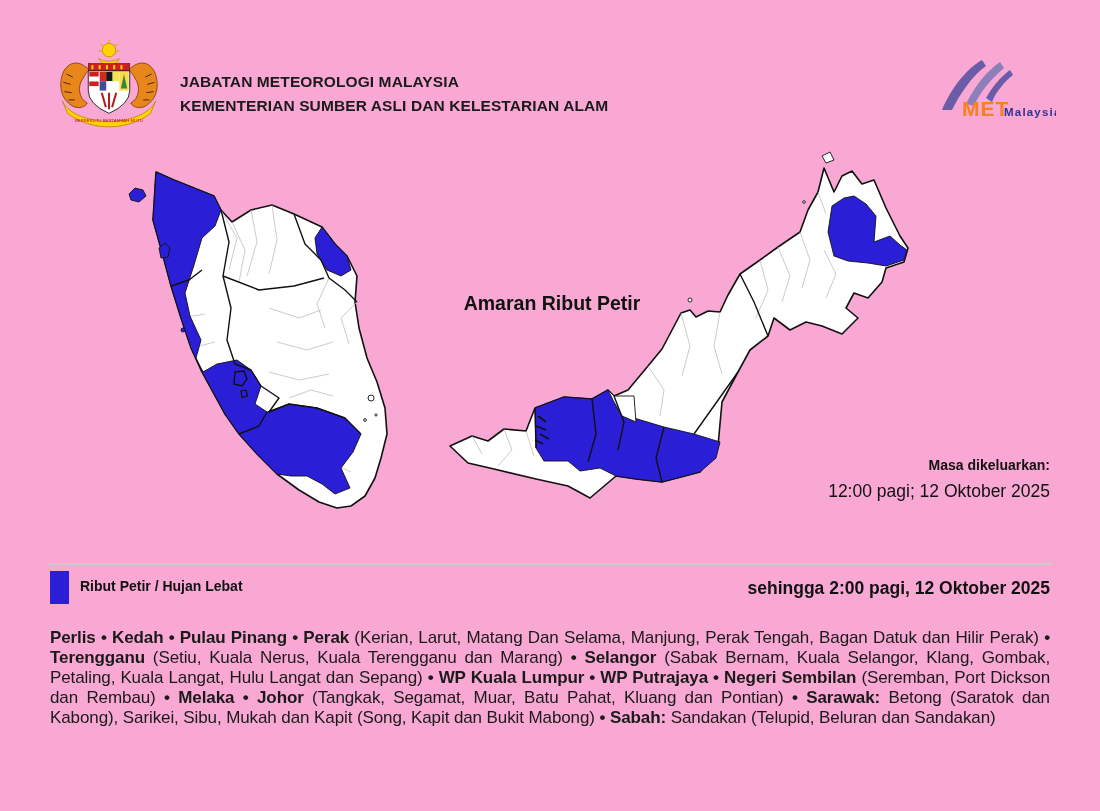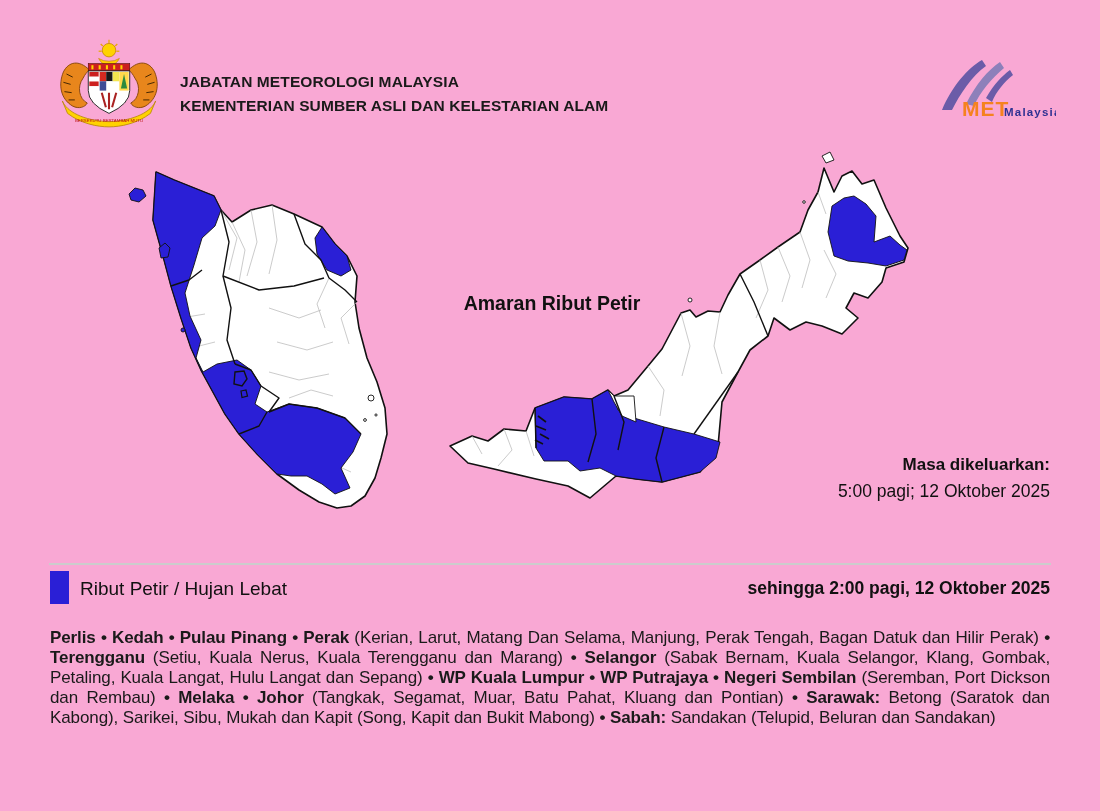--- a/index.html
+++ b/index.html
@@ -11,26 +11,26 @@
   .coat{position:absolute;left:52px;top:38px;width:114px;height:100px;}
   .hdr-text{position:absolute;left:180px;top:70px;line-height:24px;}
   .hdr-line{font-weight:bold;font-size:15.5px;color:#1a1a1a;letter-spacing:0.1px;}
   .met{position:absolute;left:928px;top:52px;width:128px;height:80px;}
   
   .map-pen{position:absolute;left:118px;top:158px;width:322px;height:365px;}
   .map-bor{position:absolute;left:438px;top:150px;width:480px;height:362px;}
   .map-title{position:absolute;left:418px;top:246px;width:268px;text-align:center;
     font-size:19.5px;font-weight:bold;color:#111;margin-top:46px;}
   .issued{position:absolute;right:50px;top:452px;text-align:right;line-height:26px;}
-  .issued .lbl{font-weight:bold;font-size:17px;}
+  .issued .lbl{font-weight:bold;font-size:14px;}
   .issued .val{font-size:17.5px;}
   
   .sep{position:absolute;left:49px;top:563px;width:1002px;height:2px;background:#cccccc;}
   .legend-swatch{position:absolute;left:50px;top:571px;width:19px;height:33px;background:var(--warn,#2a1fd6);}
-  .legend-label{position:absolute;left:80px;top:578px;font-size:19px;font-weight:normal;}
+  .legend-label{position:absolute;left:80px;top:578px;font-size:14px;font-weight:bold;}
   .legend-until{position:absolute;right:50px;top:578px;font-size:17.5px;font-weight:bold;}
   
   .areas{position:absolute;left:50px;top:611px;width:1000px;font-size:17px;line-height:20px;
     text-align:justify;color:#1a1a1a;letter-spacing:-0.1px;}
   .areas b{font-weight:bold;}
   
   .outline{fill:#ffffff;stroke:#111;stroke-width:1.6;stroke-linejoin:round;}
   .state{fill:none;stroke:#111;stroke-width:1.4;stroke-linejoin:round;}
   .district{fill:none;stroke:#b5b5b5;stroke-width:0.7;}
   .warnfill{fill:var(--warn,#2a1fd6);stroke:#111;stroke-width:0.9;stroke-linejoin:round;}
@@ -184,21 +184,21 @@
     </g>
     <circle class="islet" cx="252" cy="150" r="2"></circle>
     <path class="islet" d="M384 6 L392 2 L396 10 L388 13 Z"></path>
     <circle class="islet" cx="366" cy="52" r="1.3"></circle>
   </svg>
 
   <div class="map-title">Amaran Ribut Petir</div>
 
   <div class="issued">
     <div class="lbl">Masa dikeluarkan:</div>
-    <div class="val">5:00 pagi; 12 Oktober 2025</div>
+    <div class="val">12:00 pagi; 12 Oktober 2025</div>
   </div>
 
   <div class="sep"></div>
   <div class="legend-swatch" style="background-color: rgb(42, 31, 214);"></div>
   <div class="legend-label">Ribut Petir / Hujan Lebat</div>
   <div class="legend-until">sehingga 2:00 pagi, 12 Oktober 2025</div>
 
   <p class="areas"><b>Perlis • Kedah • Pulau Pinang • Perak</b><span> (Kerian, Larut, Matang Dan Selama, Manjung, Perak Tengah, Bagan Datuk dan Hilir Perak) </span><b>• Terengganu</b><span> (Setiu, Kuala Nerus, Kuala Terengganu dan Marang) </span><b>• Selangor</b><span> (Sabak Bernam, Kuala Selangor, Klang, Gombak, Petaling, Kuala Langat, Hulu Langat dan Sepang) </span><b>• WP Kuala Lumpur • WP Putrajaya • Negeri Sembilan</b><span> (Seremban, Port Dickson dan Rembau) </span><b>• Melaka • Johor</b><span> (Tangkak, Segamat, Muar, Batu Pahat, Kluang dan Pontian) </span><b>• Sarawak:</b><span> Betong (Saratok dan Kabong), Sarikei, Sibu, Mukah dan Kapit (Song, Kapit dan Bukit Mabong) </span><b>• Sabah:</b><span> Sandakan (Telupid, Beluran dan Sandakan)</span></p>
 
 </div>

